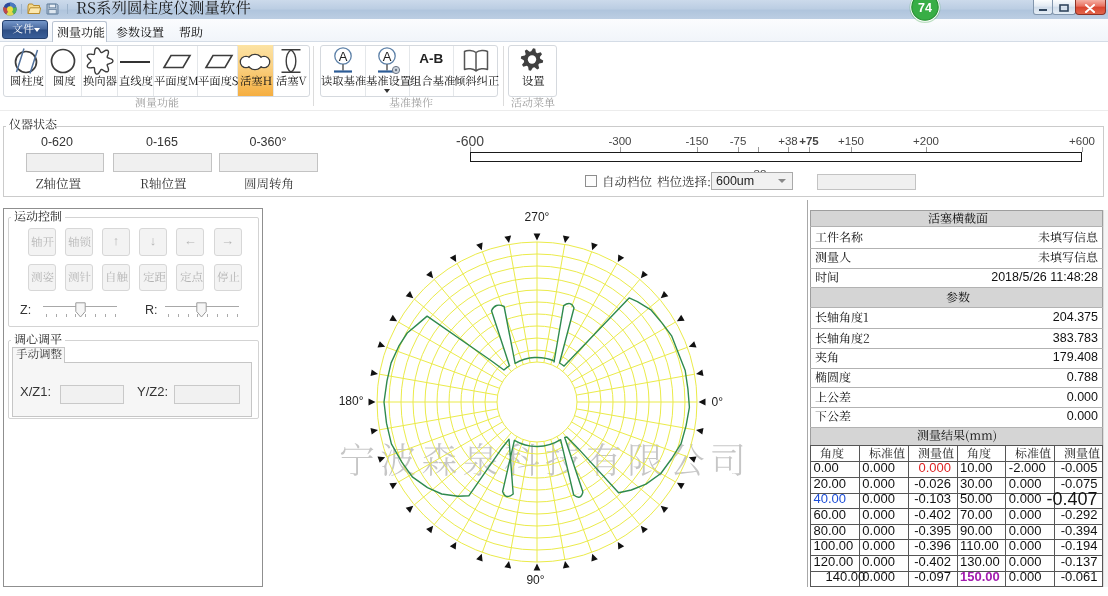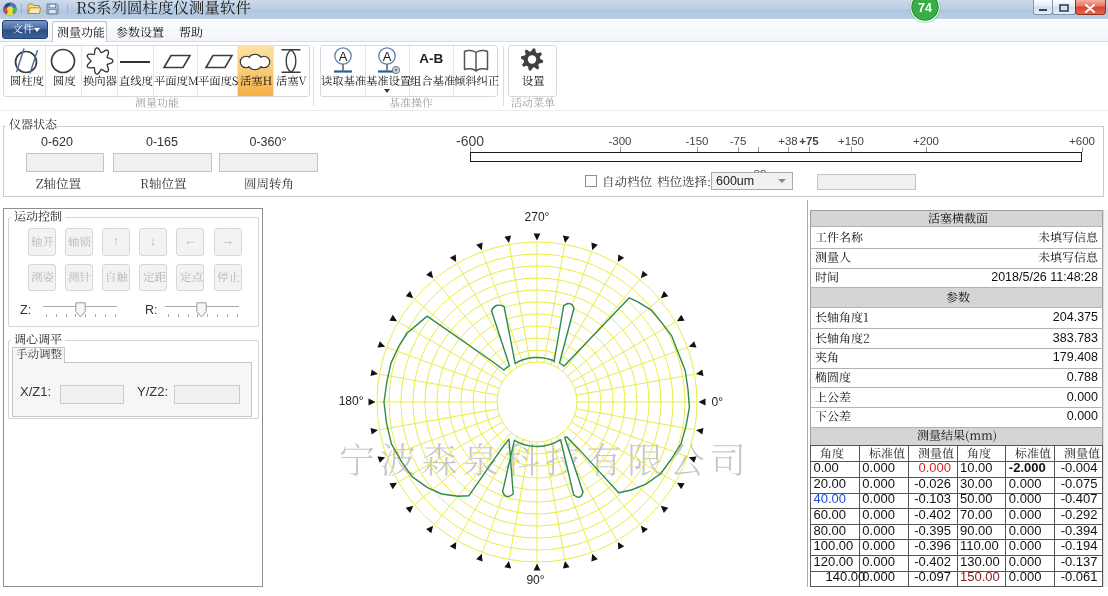--- a/index.html
+++ b/index.html
@@ -467,34 +467,34 @@
 <svg class="cn" style="left:1014.3px;top:444.6px;" width="38" height="17" viewBox="0 0 38 17">
       <path fill="#222" transform="translate(1,12.7)" d="M6.6 -4.2 5.5 -4.6C5.2 -3.3 4.6 -1.5 3.7 -0.3L3.9 -0.1C5.0 -1.2 5.8 -2.8 6.2 -4.0C6.5 -4.0 6.6 -4.1 6.6 -4.2ZM9.1 -4.5 8.9 -4.4C9.7 -3.3 10.6 -1.7 10.8 -0.4C11.7 0.4 12.3 -1.9 9.1 -4.5ZM9.9 -9.6 9.3 -8.9H5.0L5.1 -8.6H10.5C10.7 -8.6 10.8 -8.6 10.8 -8.7C10.5 -9.1 9.9 -9.6 9.9 -9.6ZM10.5 -6.8 9.9 -6.1H4.3L4.4 -5.7H7.4V-0.3C7.4 -0.1 7.3 -0.0 7.1 -0.0C6.9 -0.0 5.7 -0.1 5.7 -0.1V0.0C6.2 0.1 6.5 0.2 6.7 0.3C6.8 0.5 6.9 0.7 6.9 0.9C8.0 0.8 8.1 0.3 8.1 -0.3V-5.7H11.2C11.4 -5.7 11.5 -5.8 11.5 -5.9C11.1 -6.3 10.5 -6.8 10.5 -6.8ZM3.9 -8.0 3.4 -7.3H3.0V-9.6C3.3 -9.6 3.4 -9.7 3.4 -9.9L2.2 -10.1V-7.3H0.5L0.6 -6.9H2.0C1.7 -5.1 1.2 -3.2 0.3 -1.8L0.5 -1.6C1.2 -2.5 1.8 -3.5 2.2 -4.7V0.9H2.4C2.7 0.9 3.0 0.7 3.0 0.6V-5.5C3.4 -5.0 3.7 -4.3 3.8 -3.7C4.6 -3.1 5.3 -4.7 3.0 -5.8V-6.9H4.6C4.8 -6.9 4.9 -7.0 4.9 -7.1C4.5 -7.5 3.9 -8.0 3.9 -8.0Z M19.3 -10.2 19.2 -10.1C19.6 -9.6 20.0 -8.8 20.0 -8.1C20.8 -7.4 21.6 -9.1 19.3 -10.2ZM12.9 -9.5 12.8 -9.4C13.3 -9.0 14.0 -8.2 14.2 -7.5C15.0 -6.9 15.6 -8.7 12.9 -9.5ZM13.2 -2.6C13.1 -2.6 12.7 -2.6 12.7 -2.6V-2.3C13.0 -2.3 13.1 -2.3 13.3 -2.2C13.5 -2.0 13.6 -1.1 13.5 0.1C13.5 0.5 13.6 0.7 13.8 0.7C14.2 0.7 14.5 0.4 14.5 -0.1C14.5 -1.1 14.2 -1.6 14.2 -2.1C14.2 -2.4 14.3 -2.8 14.4 -3.2C14.5 -3.9 15.6 -7.0 16.1 -8.7L15.9 -8.7C13.7 -3.3 13.7 -3.3 13.5 -2.9C13.4 -2.6 13.4 -2.6 13.2 -2.6ZM22.4 -8.4 21.8 -7.7H17.7L17.6 -7.8C17.9 -8.4 18.1 -9.0 18.3 -9.5C18.6 -9.5 18.7 -9.5 18.7 -9.7L17.4 -10.0C17.1 -8.3 16.3 -5.8 15.1 -4.1L15.3 -3.9C15.9 -4.6 16.4 -5.3 16.8 -6.1V0.9H16.9C17.3 0.9 17.5 0.8 17.5 0.7V0.0H23.3C23.5 0.0 23.6 -0.0 23.6 -0.1C23.2 -0.5 22.6 -1.0 22.6 -1.0L22.0 -0.3H20.4V-2.5H22.8C22.9 -2.5 23.1 -2.6 23.1 -2.7C22.7 -3.1 22.1 -3.6 22.1 -3.6L21.5 -2.9H20.4V-4.9H22.8C22.9 -4.9 23.1 -5.0 23.1 -5.1C22.7 -5.5 22.1 -6.0 22.1 -6.0L21.5 -5.3H20.4V-7.4H23.1C23.3 -7.4 23.4 -7.4 23.4 -7.6C23.0 -7.9 22.4 -8.4 22.4 -8.4ZM17.5 -0.3V-2.5H19.6V-0.3ZM17.5 -2.9V-4.9H19.6V-2.9ZM17.5 -5.3V-7.4H19.6V-5.3Z M27.1 -6.7 26.7 -6.8C27.1 -7.6 27.5 -8.5 27.8 -9.4C28.1 -9.4 28.2 -9.5 28.3 -9.6L27.0 -10.1C26.4 -7.8 25.3 -5.4 24.3 -4.0L24.5 -3.9C25.0 -4.3 25.5 -5.0 25.9 -5.6V0.9H26.1C26.4 0.9 26.7 0.7 26.7 0.6V-6.4C26.9 -6.5 27.1 -6.6 27.1 -6.7ZM34.3 -9.2 33.7 -8.5H31.7L31.8 -9.6C32.0 -9.6 32.1 -9.8 32.1 -9.9L30.9 -10.1L30.9 -8.5H27.8L27.9 -8.1H30.9L30.9 -6.9H29.6L28.7 -7.2V0.1H27.2L27.3 0.5H35.4C35.6 0.5 35.7 0.4 35.7 0.3C35.3 -0.1 34.8 -0.6 34.8 -0.6L34.2 0.1H34.1V-6.4C34.4 -6.4 34.5 -6.5 34.6 -6.6L33.6 -7.4L33.2 -6.9H31.5L31.6 -8.1H35.0C35.2 -8.1 35.3 -8.2 35.4 -8.3C35.0 -8.7 34.3 -9.2 34.3 -9.2ZM29.5 0.1V-1.5H33.3V0.1ZM29.5 -1.8V-3.2H33.3V-1.8ZM29.5 -3.5V-4.8H33.3V-3.5ZM29.5 -5.2V-6.5H33.3V-5.2Z"></path>
     </svg>
 <svg class="cn" style="left:1063.2px;top:444.6px;" width="38" height="17" viewBox="0 0 38 17">
       <path fill="#222" transform="translate(1,12.7)" d="M6.5 -7.5 5.3 -7.8C5.3 -3.0 5.4 -0.8 2.8 0.8L3.0 1.0C6.1 -0.5 6.0 -2.9 6.0 -7.2C6.3 -7.2 6.4 -7.4 6.5 -7.5ZM5.9 -2.2 5.8 -2.1C6.4 -1.6 7.1 -0.6 7.2 0.1C8.1 0.7 8.7 -1.1 5.9 -2.2ZM3.8 -9.6V-2.4H3.9C4.2 -2.4 4.4 -2.5 4.4 -2.6V-8.8H7.0V-2.6H7.1C7.4 -2.6 7.7 -2.8 7.7 -2.9V-8.8C8.0 -8.8 8.1 -8.9 8.2 -9.0L7.4 -9.6L7.0 -9.2H4.6ZM11.4 -9.7 10.2 -9.8V-0.3C10.2 -0.1 10.2 0.0 10.0 0.0C9.8 0.0 8.7 -0.1 8.7 -0.1V0.1C9.2 0.2 9.5 0.3 9.6 0.4C9.8 0.5 9.8 0.7 9.8 0.9C10.8 0.8 11.0 0.4 11.0 -0.2V-9.4C11.2 -9.4 11.4 -9.5 11.4 -9.7ZM9.7 -8.3 8.7 -8.5V-1.7H8.8C9.0 -1.7 9.3 -1.9 9.3 -2.0V-8.0C9.6 -8.1 9.7 -8.2 9.7 -8.3ZM1.2 -2.4C1.0 -2.4 0.7 -2.4 0.7 -2.4V-2.2C0.9 -2.1 1.1 -2.1 1.2 -2.0C1.5 -1.8 1.5 -0.9 1.4 0.3C1.4 0.7 1.5 0.9 1.8 0.9C2.2 0.9 2.4 0.6 2.4 0.1C2.4 -0.9 2.1 -1.4 2.1 -2.0C2.1 -2.3 2.2 -2.6 2.2 -3.0C2.4 -3.6 3.1 -6.2 3.4 -7.7L3.2 -7.7C1.6 -3.1 1.6 -3.1 1.4 -2.7C1.3 -2.4 1.3 -2.4 1.2 -2.4ZM0.6 -7.2 0.5 -7.1C0.9 -6.8 1.4 -6.1 1.5 -5.6C2.3 -5.1 2.9 -6.7 0.6 -7.2ZM1.4 -9.9 1.2 -9.8C1.7 -9.5 2.3 -8.8 2.5 -8.3C3.3 -7.8 3.9 -9.5 1.4 -9.9Z M12.6 -5.9 12.7 -5.5H23.1C23.2 -5.5 23.3 -5.6 23.4 -5.7C23.0 -6.1 22.4 -6.6 22.4 -6.6L21.8 -5.9ZM20.6 -7.9V-7.0H15.4V-7.9ZM20.6 -8.2H15.4V-9.0H20.6ZM14.6 -9.4V-6.1H14.7C15.0 -6.1 15.4 -6.3 15.4 -6.4V-6.7H20.6V-6.2H20.7C20.9 -6.2 21.3 -6.4 21.3 -6.5V-8.9C21.6 -9.0 21.8 -9.0 21.9 -9.1L20.9 -9.9L20.4 -9.4H15.4L14.6 -9.8ZM20.7 -3.2V-2.3H18.3V-3.2ZM20.7 -3.5H18.3V-4.4H20.7ZM15.3 -3.2H17.6V-2.3H15.3ZM15.3 -3.5V-4.4H17.6V-3.5ZM13.5 -1.0 13.6 -0.7H17.6V0.3H12.6L12.7 0.7H23.1C23.3 0.7 23.4 0.6 23.4 0.5C23.0 0.1 22.4 -0.4 22.4 -0.4L21.8 0.3H18.3V-0.7H22.3C22.5 -0.7 22.6 -0.7 22.6 -0.9C22.3 -1.2 21.7 -1.7 21.7 -1.7L21.1 -1.0H18.3V-1.9H20.7V-1.6H20.9C21.1 -1.6 21.5 -1.7 21.5 -1.8V-4.2C21.8 -4.3 22.0 -4.4 22.0 -4.5L21.0 -5.3L20.6 -4.8H15.3L14.5 -5.1V-1.3H14.6C14.9 -1.3 15.3 -1.5 15.3 -1.6V-1.9H17.6V-1.0Z M27.1 -6.7 26.7 -6.8C27.1 -7.6 27.5 -8.5 27.8 -9.4C28.1 -9.4 28.2 -9.5 28.3 -9.6L27.0 -10.1C26.4 -7.8 25.3 -5.4 24.3 -4.0L24.5 -3.9C25.0 -4.3 25.5 -5.0 25.9 -5.6V0.9H26.1C26.4 0.9 26.7 0.7 26.7 0.6V-6.4C26.9 -6.5 27.1 -6.6 27.1 -6.7ZM34.3 -9.2 33.7 -8.5H31.7L31.8 -9.6C32.0 -9.6 32.1 -9.8 32.1 -9.9L30.9 -10.1L30.9 -8.5H27.8L27.9 -8.1H30.9L30.9 -6.9H29.6L28.7 -7.2V0.1H27.2L27.3 0.5H35.4C35.6 0.5 35.7 0.4 35.7 0.3C35.3 -0.1 34.8 -0.6 34.8 -0.6L34.2 0.1H34.1V-6.4C34.4 -6.4 34.5 -6.5 34.6 -6.6L33.6 -7.4L33.2 -6.9H31.5L31.6 -8.1H35.0C35.2 -8.1 35.3 -8.2 35.4 -8.3C35.0 -8.7 34.3 -9.2 34.3 -9.2ZM29.5 0.1V-1.5H33.3V0.1ZM29.5 -1.8V-3.2H33.3V-1.8ZM29.5 -3.5V-4.8H33.3V-3.5ZM29.5 -5.2V-6.5H33.3V-5.2Z"></path>
     </svg>
 <div class="tx" style="font-size:13px;font-weight:normal;color:#111;left:813.5px;top:460.2px;line-height:16px;">0.00</div>
 <div class="tx" style="font-size:13px;font-weight:normal;color:#111;left:862.3333333333334px;top:460.2px;line-height:16px;">0.000</div>
 <div class="tx" style="font-size:13px;font-weight:normal;color:#d22;right:157.0px;top:460.2px;line-height:16px;">0.000</div>
 <div class="tx" style="font-size:13px;font-weight:normal;color:#111;left:960.0px;top:460.2px;line-height:16px;">10.00</div>
-<div class="tx" style="font-size:13px;font-weight:bold;color:#111;left:1008.8333333333334px;top:460.2px;line-height:16px;">-2.000</div>
-<div class="tx" style="font-size:13px;font-weight:normal;color:#111;right:10.5px;top:460.2px;line-height:16px;">-0.004</div>
+<div class="tx" style="font-size:13px;font-weight:normal;color:#111;left:1008.8333333333334px;top:460.2px;line-height:16px;">-2.000</div>
+<div class="tx" style="font-size:13px;font-weight:normal;color:#111;right:10.5px;top:460.2px;line-height:16px;">-0.005</div>
 <div class="tx" style="font-size:13px;font-weight:normal;color:#111;left:813.5px;top:475.8px;line-height:16px;">20.00</div>
 <div class="tx" style="font-size:13px;font-weight:normal;color:#111;left:862.3333333333334px;top:475.8px;line-height:16px;">0.000</div>
 <div class="tx" style="font-size:13px;font-weight:normal;color:#111;right:157.0px;top:475.8px;line-height:16px;">-0.026</div>
 <div class="tx" style="font-size:13px;font-weight:normal;color:#111;left:960.0px;top:475.8px;line-height:16px;">30.00</div>
 <div class="tx" style="font-size:13px;font-weight:normal;color:#111;left:1008.8333333333334px;top:475.8px;line-height:16px;">0.000</div>
 <div class="tx" style="font-size:13px;font-weight:normal;color:#111;right:10.5px;top:475.8px;line-height:16px;">-0.075</div>
 <div class="tx" style="font-size:13px;font-weight:normal;color:#1d4ed8;left:813.5px;top:491.4px;line-height:16px;">40.00</div>
 <div class="tx" style="font-size:13px;font-weight:normal;color:#111;left:862.3333333333334px;top:491.4px;line-height:16px;">0.000</div>
 <div class="tx" style="font-size:13px;font-weight:normal;color:#111;right:157.0px;top:491.4px;line-height:16px;">-0.103</div>
 <div class="tx" style="font-size:13px;font-weight:normal;color:#111;left:960.0px;top:491.4px;line-height:16px;">50.00</div>
 <div class="tx" style="font-size:13px;font-weight:normal;color:#111;left:1008.8333333333334px;top:491.4px;line-height:16px;">0.000</div>
-<div class="tx" style="font-size:13px;font-weight:normal;color:#111;right:10.5px;top:491.4px;line-height:16px;margin-left:47px;">-0.407</div>
+<div class="tx" style="font-size:18px;font-weight:normal;color:#111;right:10.5px;top:491.4px;line-height:16px;margin-left:47px;">-0.407</div>
 <div class="tx" style="font-size:13px;font-weight:normal;color:#111;left:813.5px;top:507.0px;line-height:16px;">60.00</div>
 <div class="tx" style="font-size:13px;font-weight:normal;color:#111;left:862.3333333333334px;top:507.0px;line-height:16px;">0.000</div>
 <div class="tx" style="font-size:13px;font-weight:normal;color:#111;right:157.0px;top:507.0px;line-height:16px;">-0.402</div>
 <div class="tx" style="font-size:13px;font-weight:normal;color:#111;left:960.0px;top:507.0px;line-height:16px;">70.00</div>
 <div class="tx" style="font-size:13px;font-weight:normal;color:#111;left:1008.8333333333334px;top:507.0px;line-height:16px;">0.000</div>
 <div class="tx" style="font-size:13px;font-weight:normal;color:#111;right:10.5px;top:507.0px;line-height:16px;">-0.292</div>
 <div class="tx" style="font-size:13px;font-weight:normal;color:#111;left:813.5px;top:522.6px;line-height:16px;">80.00</div>
 <div class="tx" style="font-size:13px;font-weight:normal;color:#111;left:862.3333333333334px;top:522.6px;line-height:16px;">0.000</div>
 <div class="tx" style="font-size:13px;font-weight:normal;color:#111;right:157.0px;top:522.6px;line-height:16px;">-0.395</div>
 <div class="tx" style="font-size:13px;font-weight:normal;color:#111;left:960.0px;top:522.6px;line-height:16px;">90.00</div>
@@ -508,16 +508,16 @@
 <div class="tx" style="font-size:13px;font-weight:normal;color:#111;right:10.5px;top:538.2px;line-height:16px;">-0.194</div>
 <div class="tx" style="font-size:13px;font-weight:normal;color:#111;left:813.5px;top:553.8px;line-height:16px;">120.00</div>
 <div class="tx" style="font-size:13px;font-weight:normal;color:#111;left:862.3333333333334px;top:553.8px;line-height:16px;">0.000</div>
 <div class="tx" style="font-size:13px;font-weight:normal;color:#111;right:157.0px;top:553.8px;line-height:16px;">-0.402</div>
 <div class="tx" style="font-size:13px;font-weight:normal;color:#111;left:960.0px;top:553.8px;line-height:16px;">130.00</div>
 <div class="tx" style="font-size:13px;font-weight:normal;color:#111;left:1008.8333333333334px;top:553.8px;line-height:16px;">0.000</div>
 <div class="tx" style="font-size:13px;font-weight:normal;color:#111;right:10.5px;top:553.8px;line-height:16px;">-0.137</div>
 <div class="tx" style="font-size:13px;font-weight:normal;color:#111;left:813.5px;top:569.4px;line-height:16px;margin-left:12px;">140.00</div>
 <div class="tx" style="font-size:13px;font-weight:normal;color:#111;left:862.3333333333334px;top:569.4px;line-height:16px;">0.000</div>
 <div class="tx" style="font-size:13px;font-weight:normal;color:#111;right:157.0px;top:569.4px;line-height:16px;">-0.097</div>
-<div class="tx" style="font-size:13px;font-weight:normal;color:#7f1d1d;left:960.0px;top:569.4px;line-height:16px;">150.00</div>
+<div class="tx" style="font-size:13px;font-weight:bold;color:#a21caf;left:960.0px;top:569.4px;line-height:16px;">150.00</div>
 <div class="tx" style="font-size:13px;font-weight:normal;color:#111;left:1008.8333333333334px;top:569.4px;line-height:16px;">0.000</div>
 <div class="tx" style="font-size:13px;font-weight:normal;color:#111;right:10.5px;top:569.4px;line-height:16px;">-0.061</div>
 <div style="position:absolute;left:1103px;top:210px;width:5px;height:377px;background:#f5f5f5;border-left:1px solid #ddd;box-sizing:border-box;"></div>
 </div>
 </body></html>

